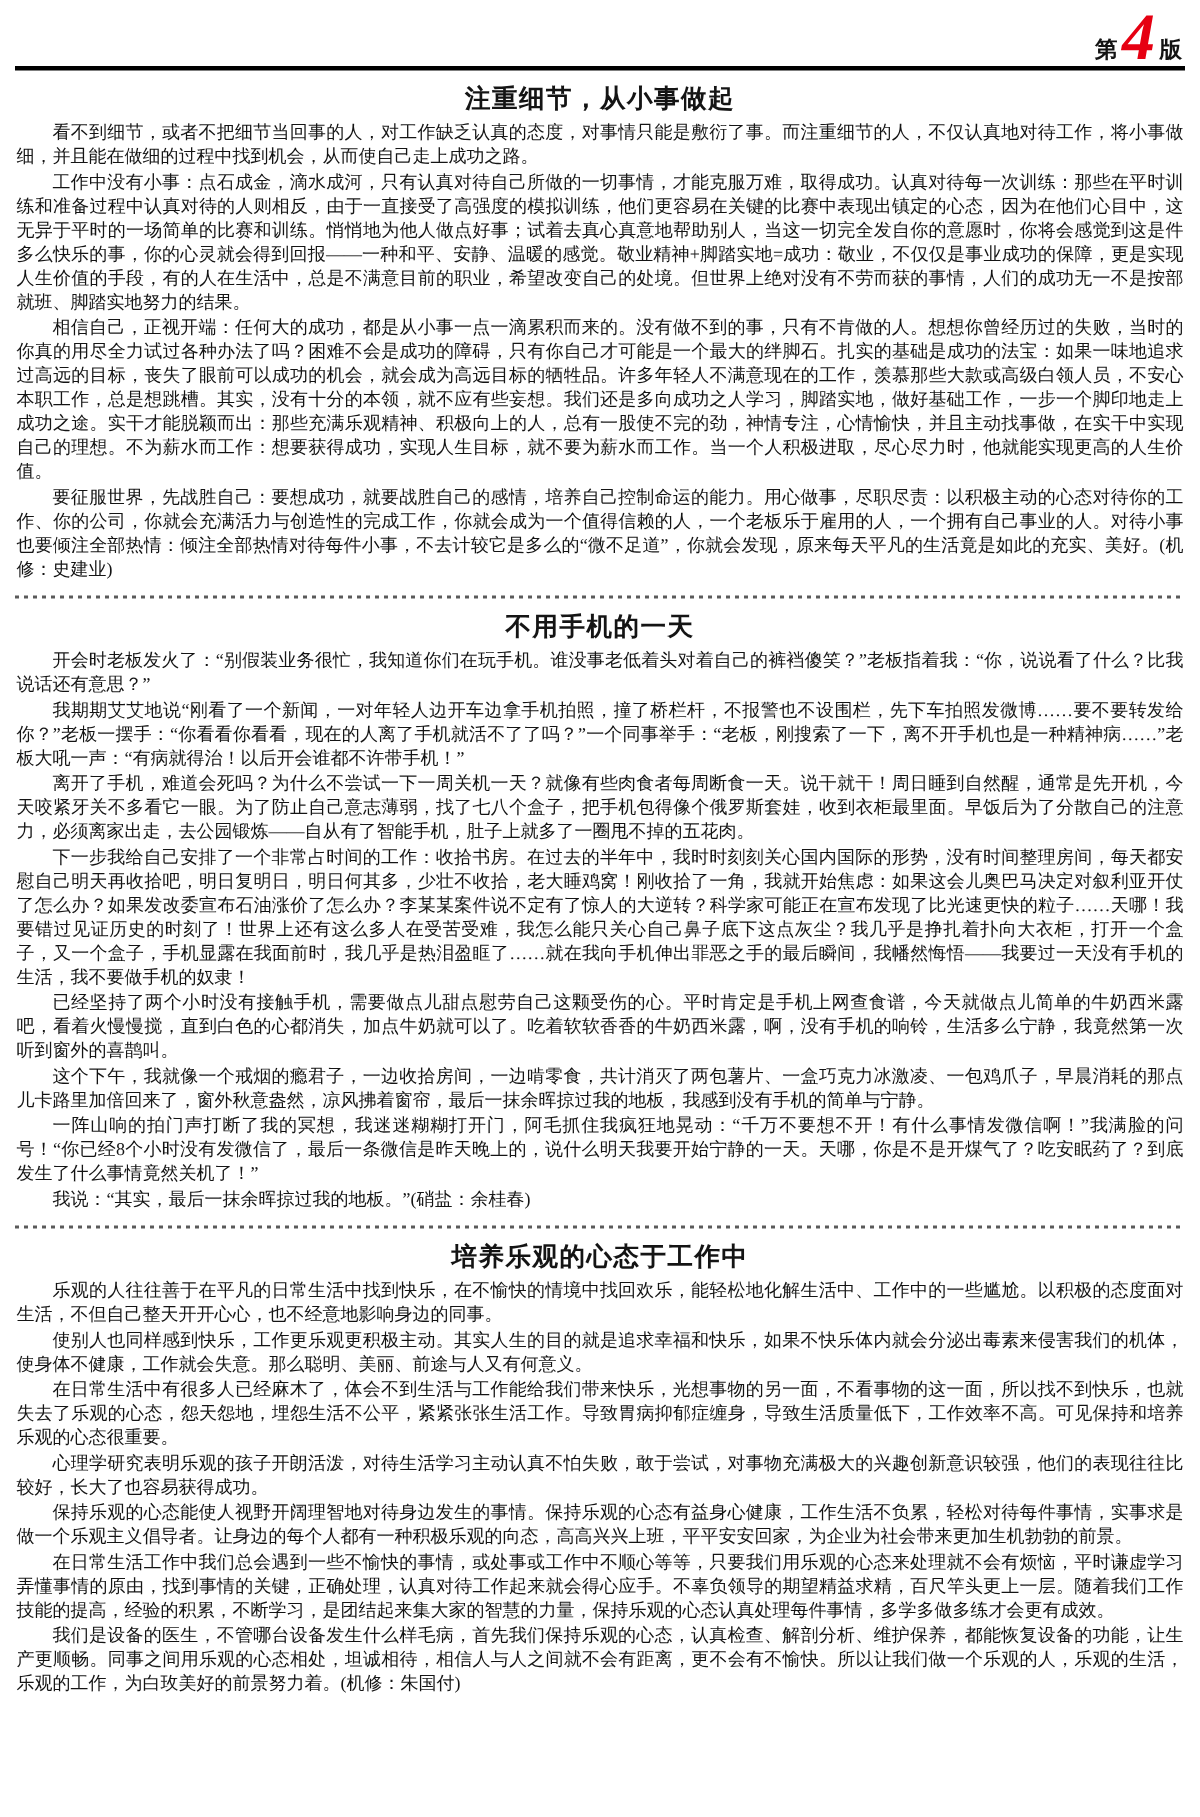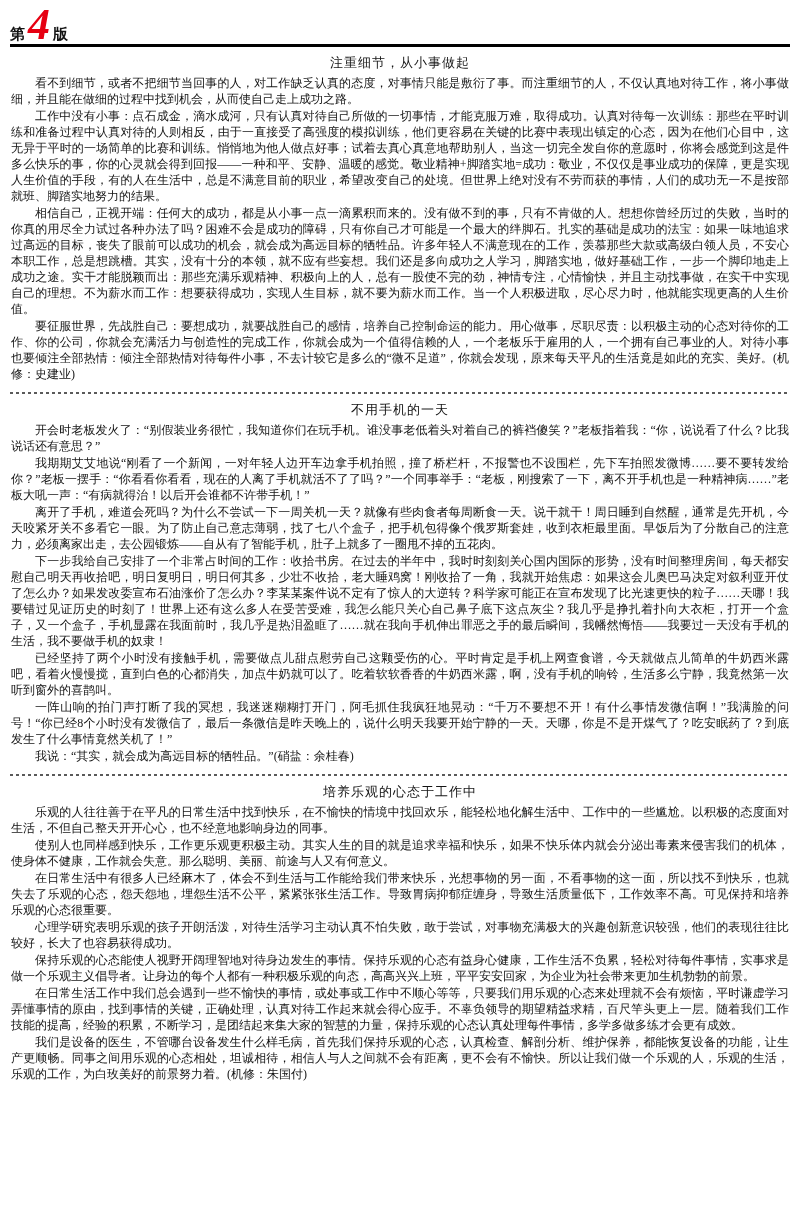--- a/index.html
+++ b/index.html
@@ -7,20 +7,21 @@
     position:relative;
     width:800px; height:1211px;
     box-sizing:border-box;
     padding:6px 10px 0 10px;
     background:#ffffff;
     color:#141414;
     font-family:"Liberation Serif","DejaVu Serif",serif;
     overflow:hidden;
   }
   .edition {
+    text-align:right;
     height:38px;
     font-size:15px;
     font-weight:bold;
     padding-right:2px;
     white-space:nowrap;
   }
   .edition .ed-small { display:inline-block; vertical-align:bottom; line-height:20px; }
   .edition .ed-num {
     display:inline-block;
     vertical-align:bottom;
@@ -28,22 +29,22 @@
     line-height:38px;
     font-style:italic;
     font-weight:bold;
     margin:0 3px;
   }
   .rule { border:0; border-top:3px solid #000; margin:0 0 2px 0; }
   article { margin:0; }
   h1 {
     margin:7px 0 3px 0;
     text-align:center;
-    font-size:13px;
-    font-weight:normal;
+    font-size:17px;
+    font-weight:bold;
     letter-spacing:1px;
   }
   p.body-text {
     margin:1px;
     font-size:12px;
     line-height:16px;
     text-align:justify;
     text-indent:2em;
   }
   .divider {
@@ -80,22 +81,23 @@
 
   <div class="divider"></div>
 
   <article>
     <h1>不用手机的一天</h1>
     <p class="body-text">开会时老板发火了：“别假装业务很忙，我知道你们在玩手机。谁没事老低着头对着自己的裤裆傻笑？”老板指着我：“你，说说看了什么？比我说话还有意思？”</p>
     <p class="body-text">我期期艾艾地说“刚看了一个新闻，一对年轻人边开车边拿手机拍照，撞了桥栏杆，不报警也不设围栏，先下车拍照发微博……要不要转发给你？”老板一摆手：“你看看你看看，现在的人离了手机就活不了了吗？”一个同事举手：“老板，刚搜索了一下，离不开手机也是一种精神病……”老板大吼一声：“有病就得治！以后开会谁都不许带手机！”</p>
     <p class="body-text">离开了手机，难道会死吗？为什么不尝试一下一周关机一天？就像有些肉食者每周断食一天。说干就干！周日睡到自然醒，通常是先开机，今天咬紧牙关不多看它一眼。为了防止自己意志薄弱，找了七八个盒子，把手机包得像个俄罗斯套娃，收到衣柜最里面。早饭后为了分散自己的注意力，必须离家出走，去公园锻炼——自从有了智能手机，肚子上就多了一圈甩不掉的五花肉。</p>
     <p class="body-text">下一步我给自己安排了一个非常占时间的工作：收拾书房。在过去的半年中，我时时刻刻关心国内国际的形势，没有时间整理房间，每天都安慰自己明天再收拾吧，明日复明日，明日何其多，少壮不收拾，老大睡鸡窝！刚收拾了一角，我就开始焦虑：如果这会儿奥巴马决定对叙利亚开仗了怎么办？如果发改委宣布石油涨价了怎么办？李某某案件说不定有了惊人的大逆转？科学家可能正在宣布发现了比光速更快的粒子……天哪！我要错过见证历史的时刻了！世界上还有这么多人在受苦受难，我怎么能只关心自己鼻子底下这点灰尘？我几乎是挣扎着扑向大衣柜，打开一个盒子，又一个盒子，手机显露在我面前时，我几乎是热泪盈眶了……就在我向手机伸出罪恶之手的最后瞬间，我幡然悔悟——我要过一天没有手机的生活，我不要做手机的奴隶！</p>
     <p class="body-text">已经坚持了两个小时没有接触手机，需要做点儿甜点慰劳自己这颗受伤的心。平时肯定是手机上网查食谱，今天就做点儿简单的牛奶西米露吧，看着火慢慢搅，直到白色的心都消失，加点牛奶就可以了。吃着软软香香的牛奶西米露，啊，没有手机的响铃，生活多么宁静，我竟然第一次听到窗外的喜鹊叫。</p>
+    <p class="body-text">这个下午，我就像一个戒烟的瘾君子，一边收拾房间，一边啃零食，共计消灭了两包薯片、一盒巧克力冰激凌、一包鸡爪子，早晨消耗的那点儿卡路里加倍回来了，窗外秋意盎然，凉风拂着窗帘，最后一抹余晖掠过我的地板，我感到没有手机的简单与宁静。</p>
     <p class="body-text">一阵山响的拍门声打断了我的冥想，我迷迷糊糊打开门，阿毛抓住我疯狂地晃动：“千万不要想不开！有什么事情发微信啊！”我满脸的问号！“你已经8个小时没有发微信了，最后一条微信是昨天晚上的，说什么明天我要开始宁静的一天。天哪，你是不是开煤气了？吃安眠药了？到底发生了什么事情竟然关机了！”</p>
-    <p class="body-text">我说：“其实，就会成为高远目标的牺牲品。”(硝盐：余桂春)</p>
+    <p class="body-text">我说：“其实，最后一抹余晖掠过我的地板。”(硝盐：余桂春)</p>
   </article>
 
   <div class="divider"></div>
 
   <article>
     <h1>培养乐观的心态于工作中</h1>
     <p class="body-text">乐观的人往往善于在平凡的日常生活中找到快乐，在不愉快的情境中找回欢乐，能轻松地化解生活中、工作中的一些尴尬。以积极的态度面对生活，不但自己整天开开心心，也不经意地影响身边的同事。</p>
     <p class="body-text">使别人也同样感到快乐，工作更乐观更积极主动。其实人生的目的就是追求幸福和快乐，如果不快乐体内就会分泌出毒素来侵害我们的机体，使身体不健康，工作就会失意。那么聪明、美丽、前途与人又有何意义。</p>
     <p class="body-text">在日常生活中有很多人已经麻木了，体会不到生活与工作能给我们带来快乐，光想事物的另一面，不看事物的这一面，所以找不到快乐，也就失去了乐观的心态，怨天怨地，埋怨生活不公平，紧紧张张生活工作。导致胃病抑郁症缠身，导致生活质量低下，工作效率不高。可见保持和培养乐观的心态很重要。</p>
     <p class="body-text">心理学研究表明乐观的孩子开朗活泼，对待生活学习主动认真不怕失败，敢于尝试，对事物充满极大的兴趣创新意识较强，他们的表现往往比较好，长大了也容易获得成功。</p>

